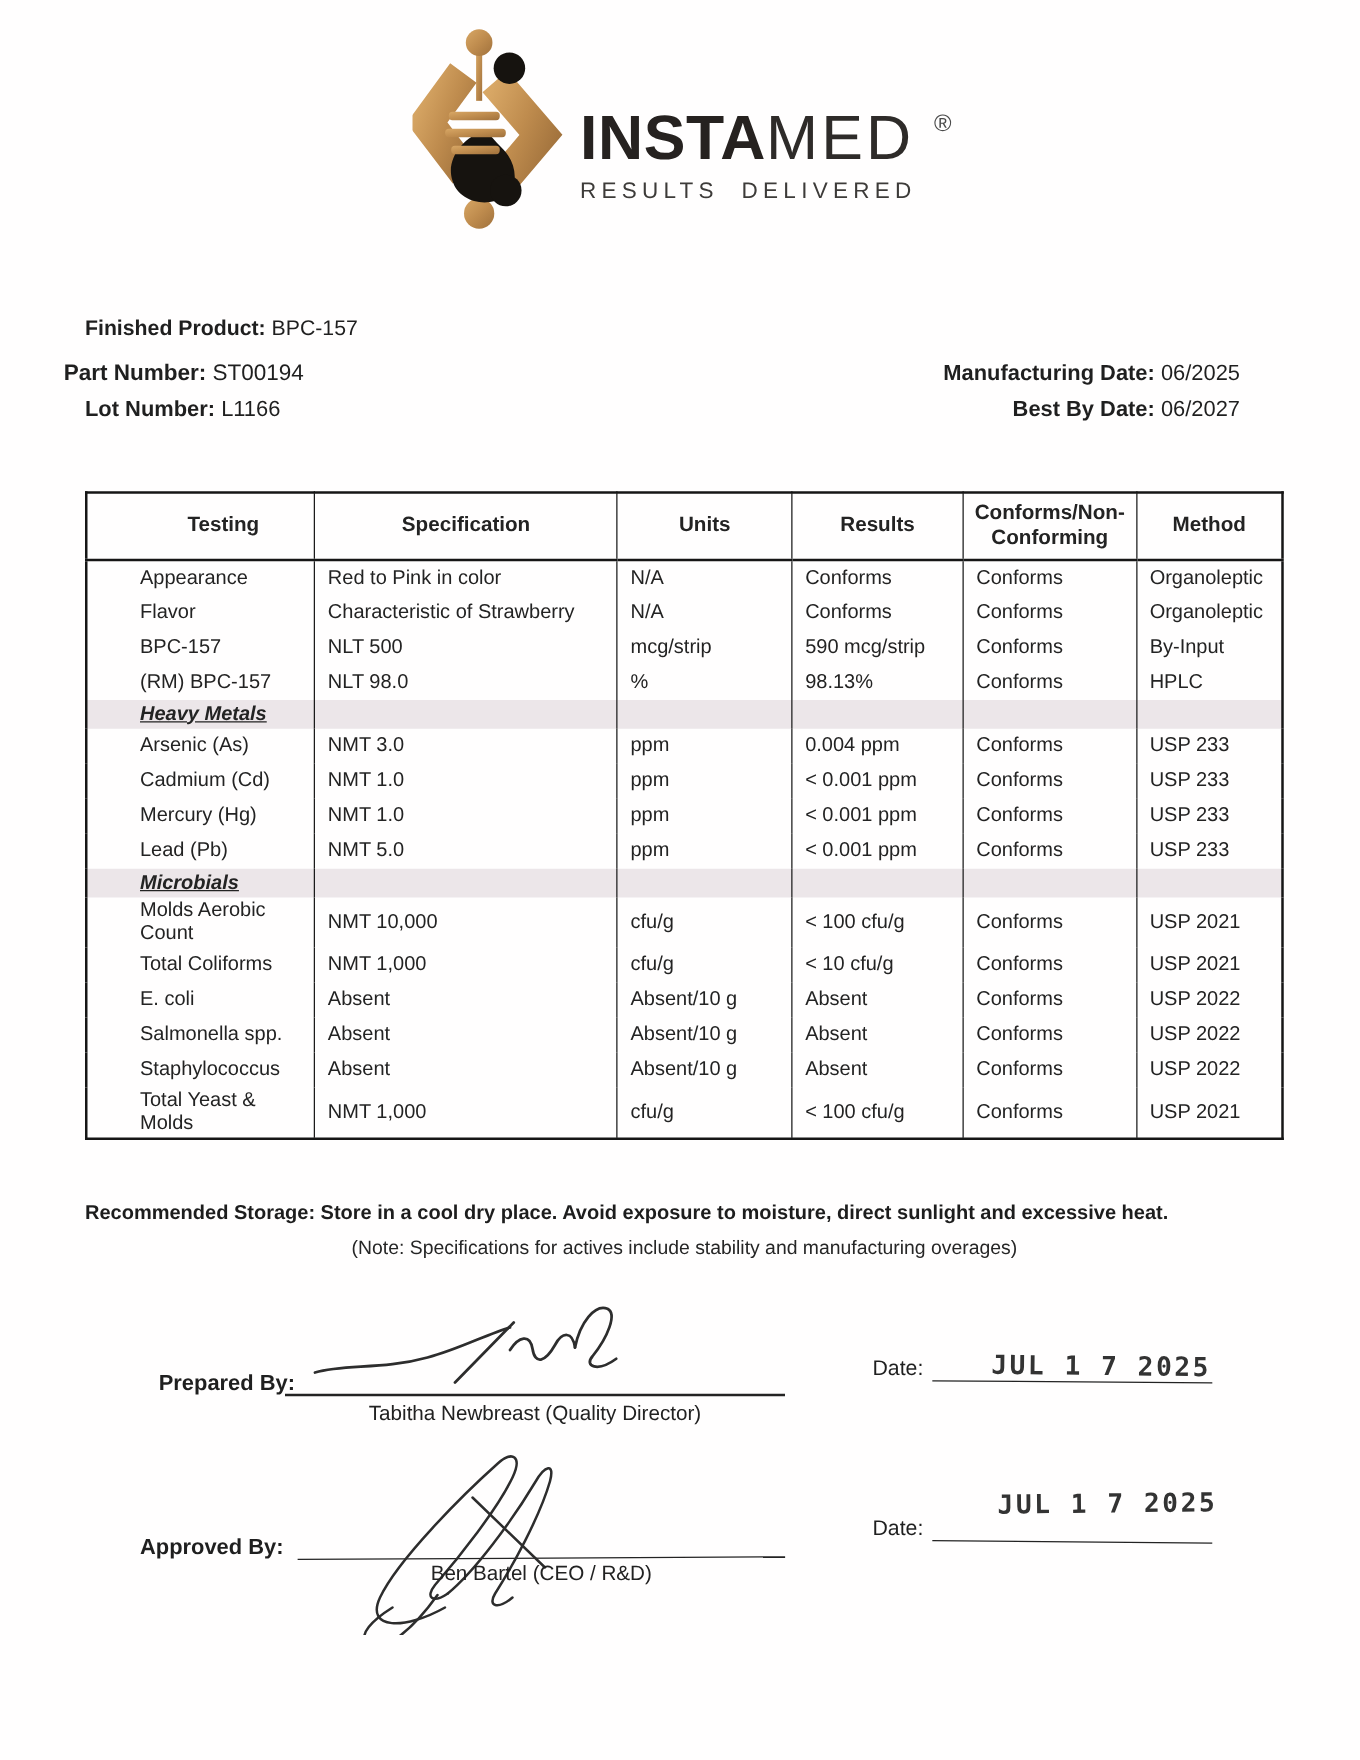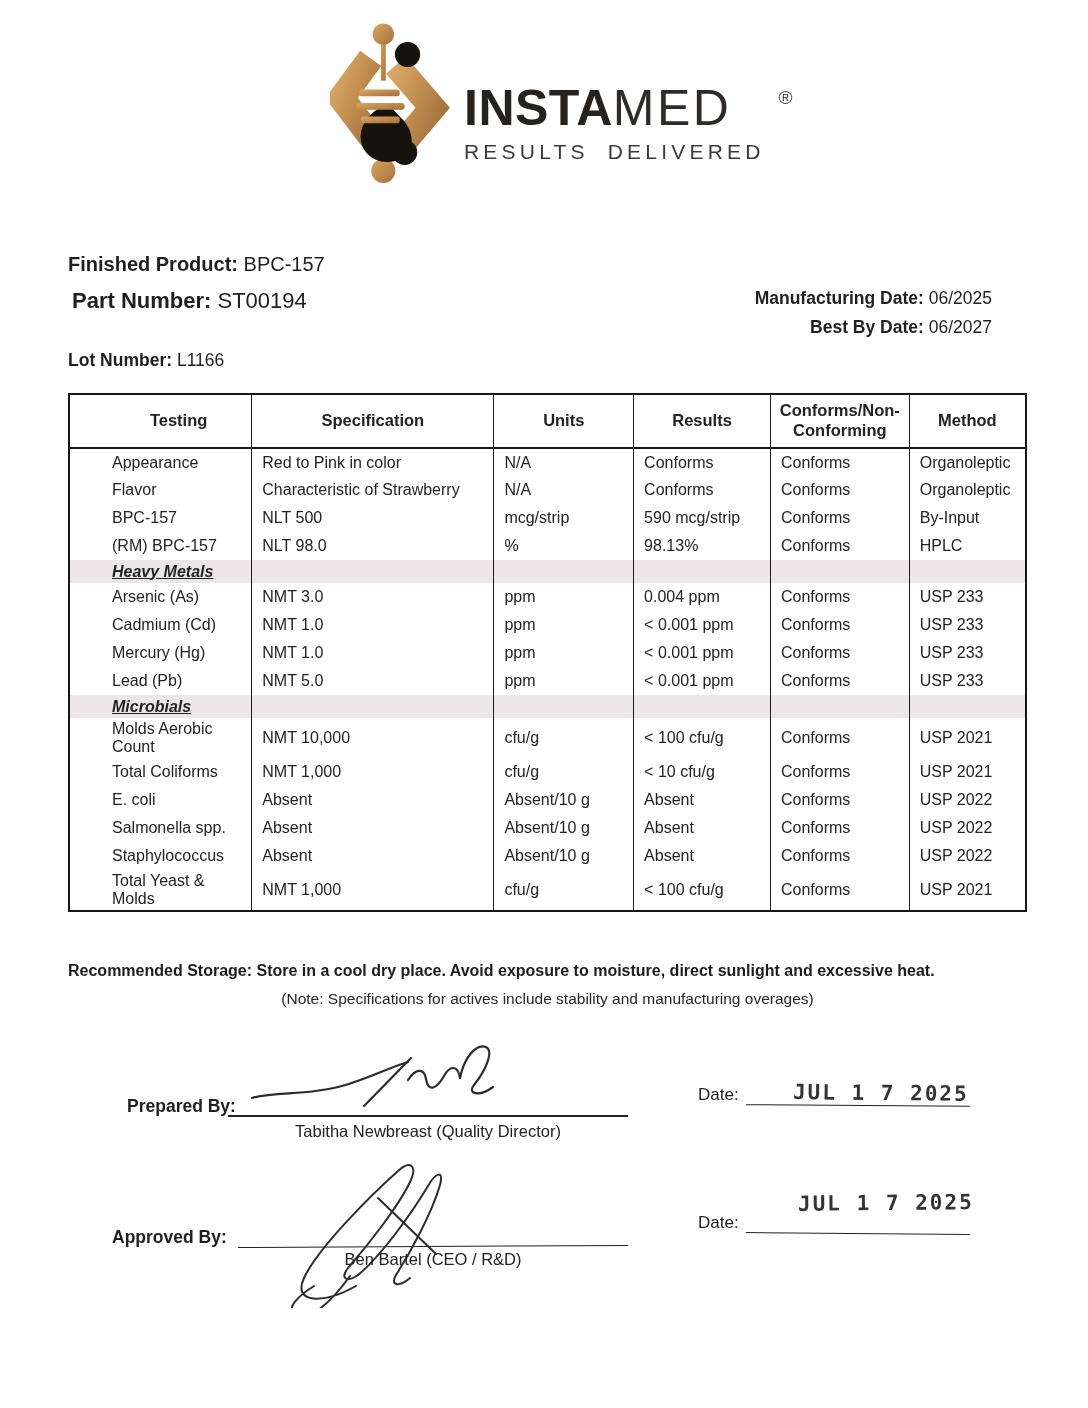--- a/index.html
+++ b/index.html
@@ -7,28 +7,28 @@
   body { font-family:"Liberation Sans", sans-serif; color:#1f1f1f; }
   #page { position:relative; width:1088px; height:1408px; background:#fffefe; overflow:hidden;text-decoration:underline; }
 
   
   .logo { position:absolute; left:330px; top:14px; display:flex; align-items:center; }
   .brand-text { margin-left:8px; margin-top:42px; }
   .brand-name { position:relative; font-size:50px; line-height:52px; color:#262220; white-space:nowrap; }
   .brand-bold { font-weight:800; letter-spacing:0.5px; }
   .brand-light { font-weight:300; letter-spacing:2.5px; color:#2e2b29; }
   .reg-mark { position:absolute; right:-26px; top:-10px; font-size:19px; font-weight:300; color:#4a4a4a; }
-  .tagline { margin-top:6px; text-align:right; font-size:21px; letter-spacing:4.2px; word-spacing:9px; color:#3d3b39; font-weight:400; padding-right:2px; }
+  .tagline { margin-top:6px; text-align:right; font-size:18px; letter-spacing:4.2px; word-spacing:9px; color:#3d3b39; font-weight:400; padding-right:2px; }
 
   
   .prod-line { position:absolute; white-space:nowrap; }
   .lbl { font-weight:700; }
-  .finished { left:68px; top:253px; font-size:20px;text-align:right; }
-  .partnum  { left:72px; top:288px; font-size:22px; }
-  .lotnum   { left:68px; top:317px; font-size:17.5px;margin-top:33px; }
+  .finished { left:68px; top:253px; font-size:17px;text-align:right; }
+  .partnum  { left:51px; top:288px; font-size:18px; }
+  .lotnum   { left:68px; top:317px; font-size:17.5px; }
   .mfgdate  { right:96px; top:288px; font-size:17.5px; text-align:right; }
   .bestby   { right:96px; top:317px; font-size:17.5px; text-align:right; }
 
   
   .coa-table { position:absolute; left:68px; top:393px; width:959px; border-collapse:collapse; table-layout:fixed; border:2.6px solid #161616; font-size:16px; color:#232323; }
   .coa-table col.c1{width:19.1%} .coa-table col.c2{width:25.3%} .coa-table col.c3{width:14.6%}
   .coa-table col.c4{width:14.3%} .coa-table col.c5{width:14.5%} .coa-table col.c6{width:12.2%}
   .coa-table th { border-left:1.6px solid #1b1b1b; border-bottom:2.4px solid #161616; font-weight:700; font-size:16.5px; text-align:center; vertical-align:middle; height:54px; line-height:1.2; padding:2px 6px; }
   .coa-table td { border-left:1.6px solid #1b1b1b; vertical-align:middle; padding:2px 8px 2px 10px; }
   .coa-table th:first-child, .coa-table td:first-child { border-left:none;padding-left:42px; }

